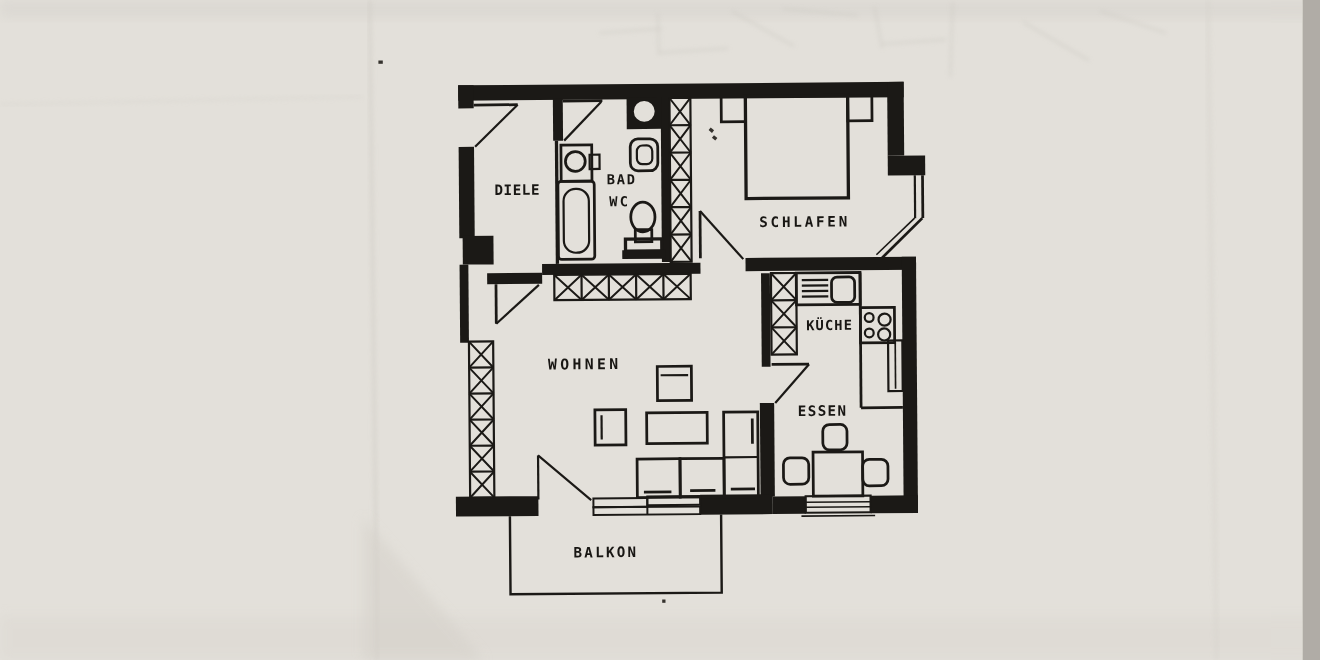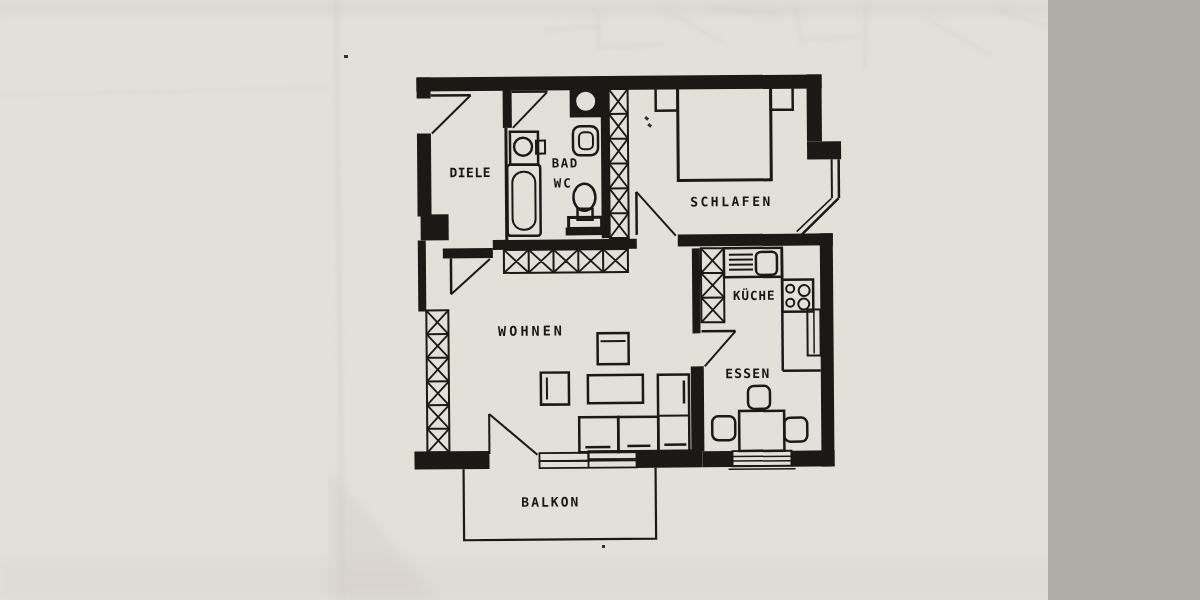--- a/index.html
+++ b/index.html
@@ -1,16 +1,16 @@
 <!DOCTYPE html>
 <html><head>
 <meta charset="utf-8">
 <style>
   html,body{margin:0;padding:0;background:#b0aca6;}
-  .scene{position:relative;width:1048px;height:600px;overflow:hidden;
+  .scene{position:relative;width:1184px;height:600px;overflow:hidden;
          background:#e3e0da;font-family:"DejaVu Sans Mono", monospace;}
   svg{position:absolute;left:0;top:0;display:block;}
   .ink{fill:#1b1916;}
   .ln{stroke:#1b1916;fill:none;}
   .room-label{font-family:"DejaVu Sans Mono", monospace;font-weight:bold;
               fill:#181613;text-anchor:middle;}
 </style>
 </head>
 <body>
 

